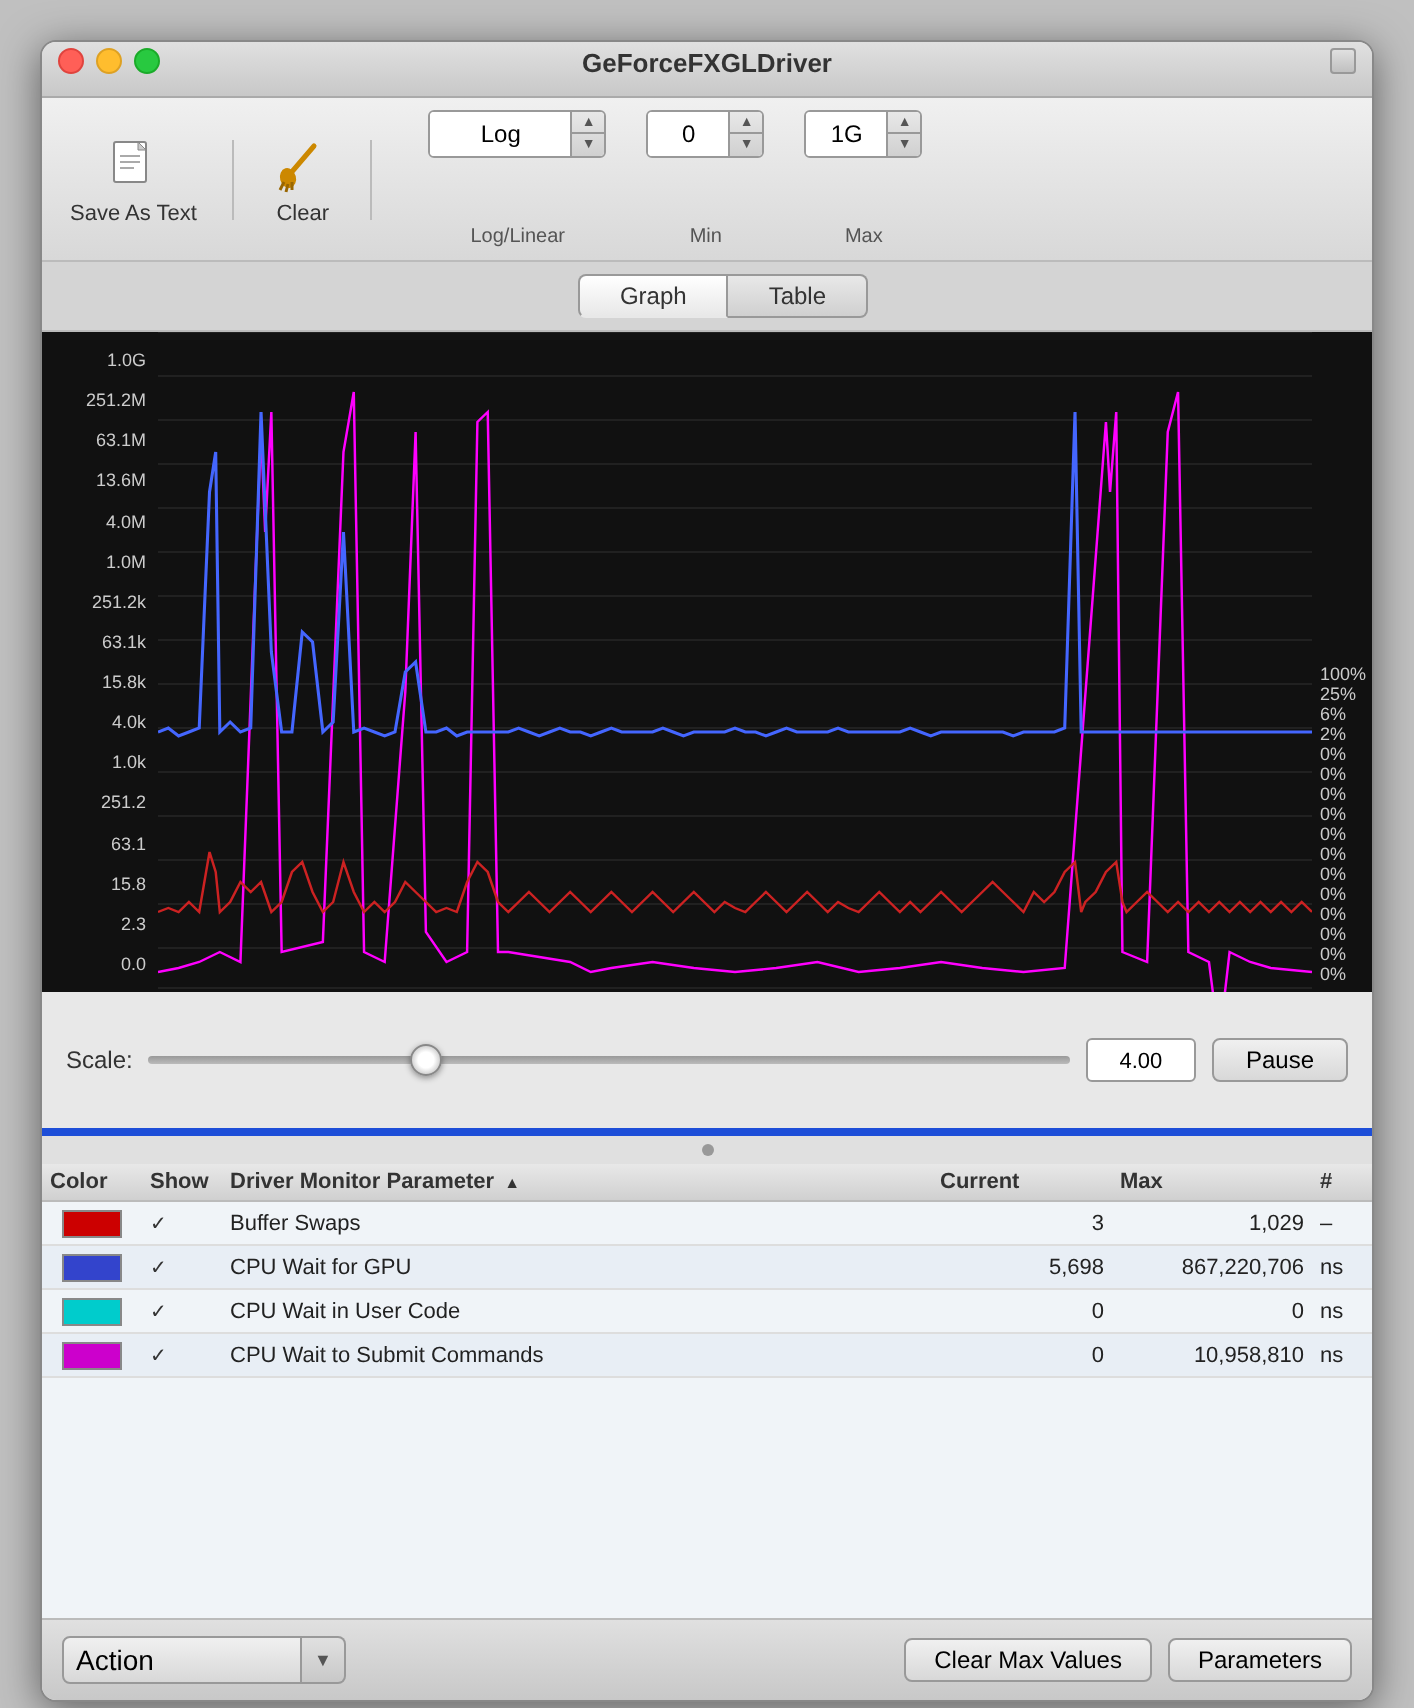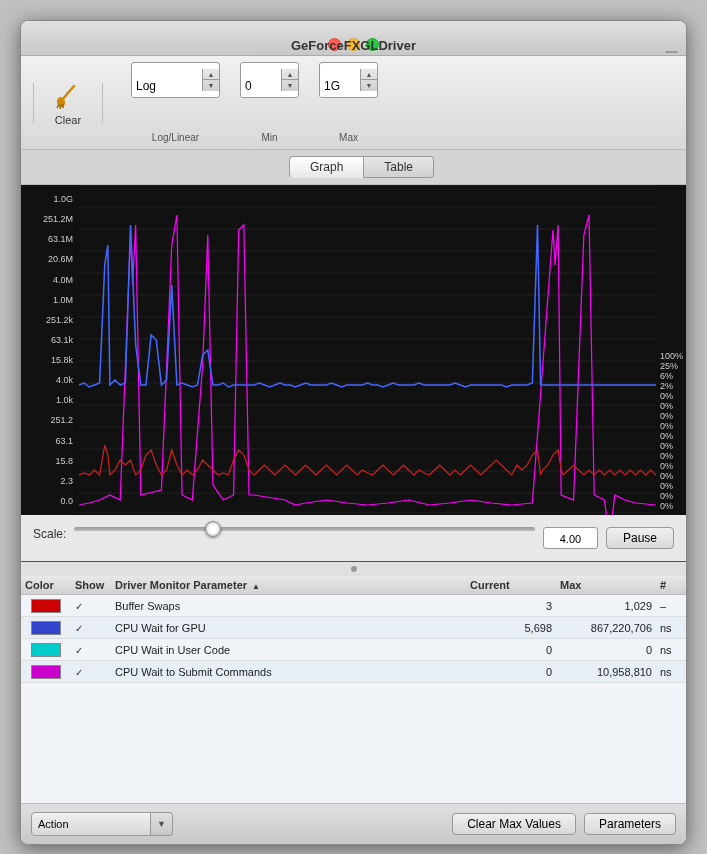--- a/index.html
+++ b/index.html
@@ -17,25 +17,24 @@
       background: #ececec;
       border-radius: 8px;
       border: 1px solid #888;
       box-shadow: 0 4px 20px rgba(0,0,0,0.5);
       overflow: hidden;
     }
     .title-bar {
       background: linear-gradient(to bottom, #e0e0e0, #c8c8c8);
       height: 28px;
       display: flex;
-      align-items: center;
-      padding: 17px 8px;
+      align-items: flex-start;
+      padding: 3px 8px;
       border-bottom: 1px solid #aaa;
       position: relative;
-      flex-direction: column;
     }
     .traffic-lights {
       display: flex;
       gap: 6px;
     }
     .tl {
       width: 13px; height: 13px;
       border-radius: 50%;
       cursor: pointer;
     }
@@ -116,22 +115,21 @@
       background: white;
     }
     .stepper-input {
       width: 70px;
       height: 22px;
       border: none;
       outline: none;
       padding: 0 4px;
       font-size: 12px;
       background: white;
-      text-align: left;
-      margin-top: 12px;
+      text-align: center;
     }
     .stepper-input.short { width: 40px; }
     .stepper-arrows {
       display: flex;
       flex-direction: column;
       background: linear-gradient(to bottom, #e8e8e8, #d0d0d0);
       border-left: 1px solid #999;
     }
     .stepper-up, .stepper-down {
       width: 16px;
@@ -210,25 +208,25 @@
     }
     .graph-canvas {
       position: absolute;
       left: 58px;
       right: 30px;
       top: 0;
       bottom: 0;
     }
     .scale-bar {
       background: #e8e8e8;
-      padding: 12px 12px;
-      display: flex;
-      align-items: flex-start;
+      padding: 23px 12px;
+      display: flex;
+      align-items: center;
       gap: 8px;
-      border-bottom: 1px solid #1d4ed8;
+      border-bottom: 4px solid #1d4ed8;
     }
     .scale-label {
       font-size: 12px;
       color: #333;
     }
     .scale-slider {
       flex: 1;
       height: 4px;
       background: linear-gradient(to bottom, #999, #bbb);
       border-radius: 2px;
@@ -325,21 +323,21 @@
       display: flex;
       align-items: center;
       gap: 0;
     }
     .action-select {
       width: 120px;
       height: 24px;
       background: linear-gradient(to bottom, #f0f0f0, #d8d8d8);
       border: 1px solid #999;
       border-radius: 4px 0 0 4px;
-      font-size: 11px;
+      font-size: 14px;
       padding: 0 6px;
       appearance: none;
       cursor: pointer;
     }
     .action-arrow {
       width: 22px;
       height: 24px;
       background: linear-gradient(to bottom, #e0e0e0, #c8c8c8);
       border: 1px solid #999;
       border-left: none;
@@ -378,20 +376,33 @@
     <div class="traffic-lights">
       <div class="tl tl-red"></div>
       <div class="tl tl-yellow"></div>
       <div class="tl tl-green"></div>
     </div>
     <span class="title-text">GeForceFXGLDriver</span>
     <div class="title-bar-right"></div>
   </div>
 
   <div class="toolbar">
+    <div class="toolbar-btn">
+      <div class="toolbar-icon">
+
+        <svg width="28" height="28" viewBox="0 0 28 28">
+          <rect x="4" y="2" width="16" height="20" rx="1" fill="white" stroke="#888" stroke-width="1"></rect>
+          <polygon points="16,2 20,6 16,6" fill="#ccc" stroke="#888" stroke-width="0.5"></polygon>
+          <line x1="7" y1="9" x2="17" y2="9" stroke="#aaa" stroke-width="1"></line>
+          <line x1="7" y1="12" x2="17" y2="12" stroke="#aaa" stroke-width="1"></line>
+          <line x1="7" y1="15" x2="14" y2="15" stroke="#aaa" stroke-width="1"></line>
+        </svg>
+      </div>
+      <span class="toolbar-label">Save As Text</span>
+    </div>
     <div class="toolbar-separator"></div>
     <div class="toolbar-btn">
       <div class="toolbar-icon">
 
         <svg width="28" height="28" viewBox="0 0 28 28">
           <line x1="20" y1="4" x2="8" y2="18" stroke="#cc8800" stroke-width="2.5" stroke-linecap="round"></line>
           <ellipse cx="7" cy="20" rx="4" ry="5" fill="#cc8800" transform="rotate(-15 7 20)"></ellipse>
           <line x1="5" y1="22" x2="3" y2="26" stroke="#996600" stroke-width="1.5"></line>
           <line x1="7" y1="23" x2="6" y2="27" stroke="#996600" stroke-width="1.5"></line>
           <line x1="9" y1="22" x2="9" y2="26" stroke="#996600" stroke-width="1.5"></line>
@@ -437,21 +448,21 @@
   <div class="tabs-bar">
     <button class="tab-btn active">Graph</button>
     <button class="tab-btn">Table</button>
   </div>
 
   <div class="graph-area">
     <div class="graph-labels-left">
       <span class="graph-label">1.0G</span>
       <span class="graph-label">251.2M</span>
       <span class="graph-label">63.1M</span>
-      <span class="graph-label">20.6M</span>
+      <span class="graph-label">13.6M</span>
       <span class="graph-label">4.0M</span>
       <span class="graph-label">1.0M</span>
       <span class="graph-label">251.2k</span>
       <span class="graph-label">63.1k</span>
       <span class="graph-label">15.8k</span>
       <span class="graph-label">4.0k</span>
       <span class="graph-label">1.0k</span>
       <span class="graph-label">251.2</span>
       <span class="graph-label">63.1</span>
       <span class="graph-label">15.8</span>

